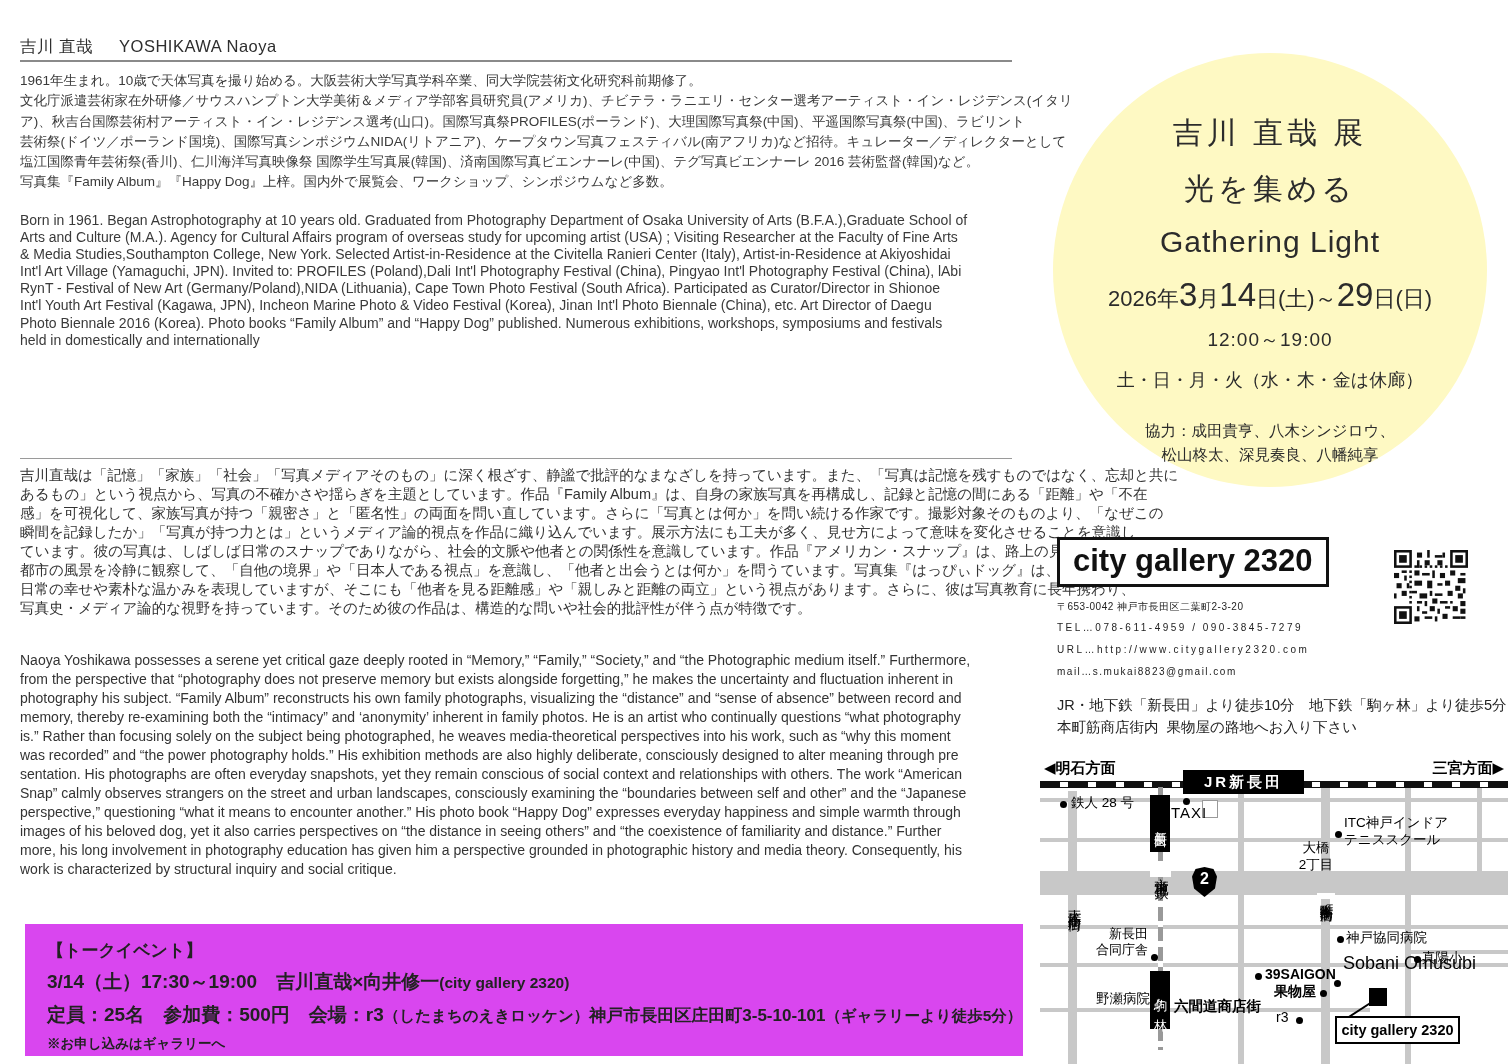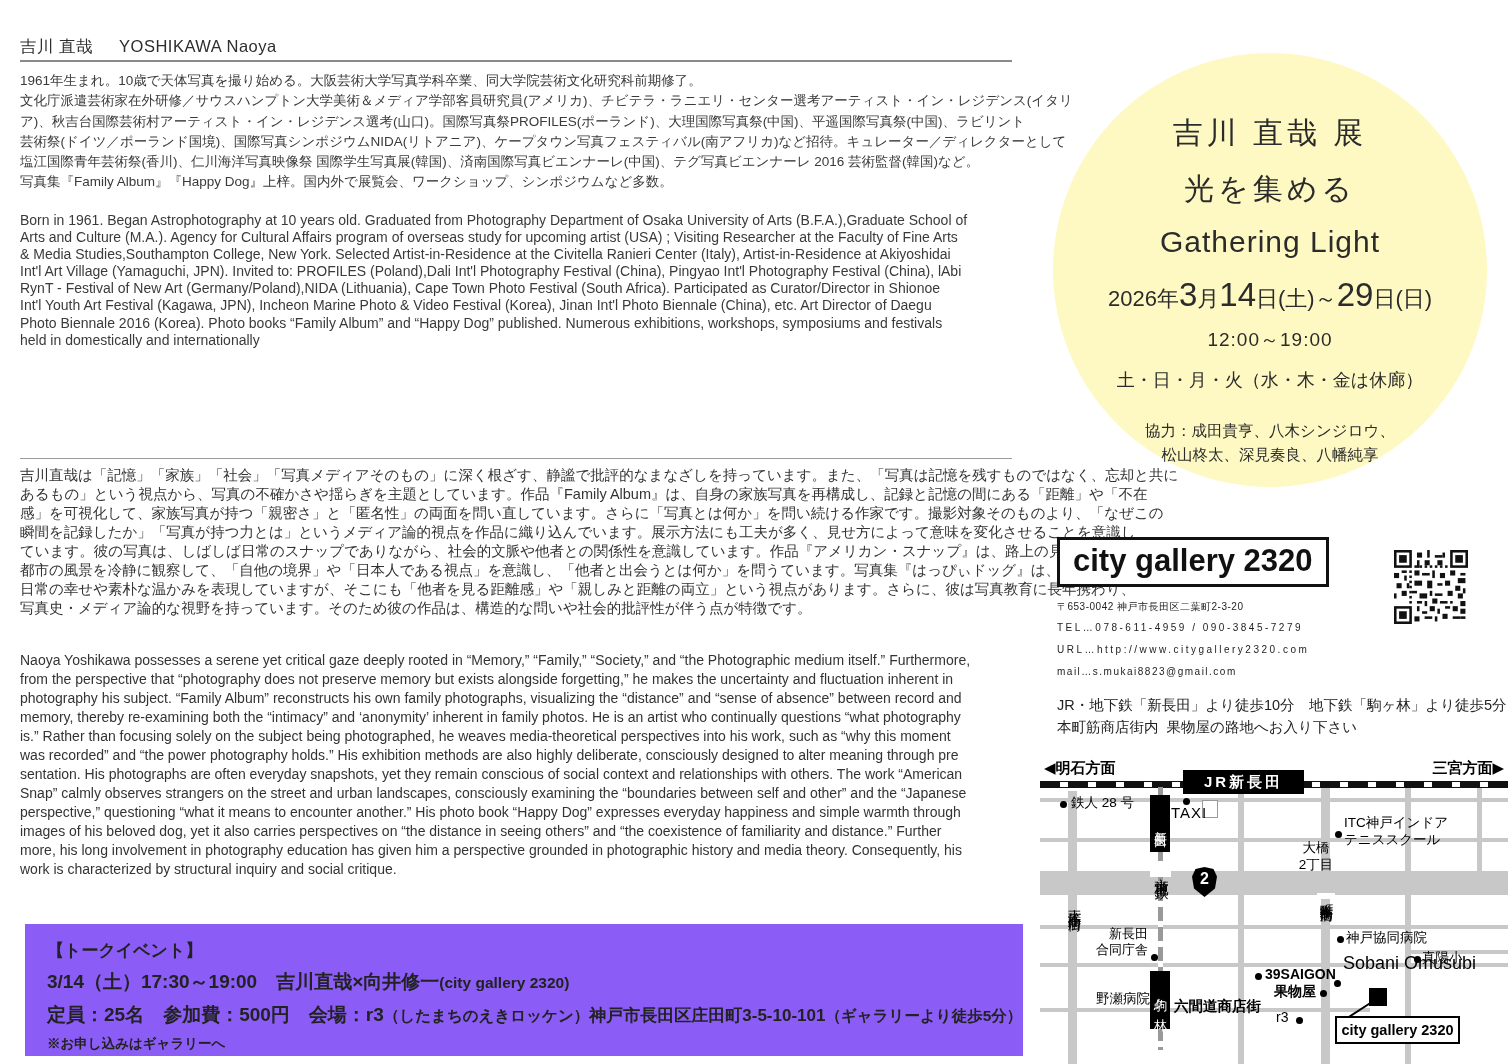--- a/index.html
+++ b/index.html
@@ -14,21 +14,21 @@
   .hdr{left:20px;top:36px;font-size:16.5px;letter-spacing:.5px;color:#2e2e2e;}
   .hdr .gap{display:inline-block;width:26px;}
   .rule{background:#8a8a8a;height:1.5px;}
   .rule-top{left:20px;top:60px;width:992px;}
   .rule-mid{left:20px;top:458px;width:992px;height:1px;background:#9a9a9a;}
   .bio-jp{left:20px;top:71px;font-size:13.5px;line-height:20.3px;color:#3a3a3a;}
   .bio-en{left:20px;top:212px;font-size:14px;line-height:17.1px;color:#3a3a3a;}
   .stmt-jp{left:20px;top:466px;font-size:14.5px;line-height:19px;color:#333;}
   .stmt-en{left:20px;top:651px;font-size:14px;line-height:19px;color:#333;}
   
-  .talk{left:25px;top:924px;width:998px;height:132px;background:#8b5cf6;box-sizing:border-box;padding:15px 0 0 22px;color:#222;}
+  .talk{left:25px;top:924px;width:998px;height:132px;background:#d946ef;box-sizing:border-box;padding:15px 0 0 22px;color:#222;}
   .talk-heading{font-size:17px;font-weight:700;}
   .talk-line{margin-top:7px;font-size:19px;font-weight:600;}
   .talk-line .sub{font-size:15.5px;font-weight:600;text-align:right;}
   .talk-line .addr{font-size:17px;font-weight:600;}
   .talk-note{margin-top:7px;font-size:13.5px;font-weight:600;font-family:Liberation Mono, monospace;}
   
   .circle{left:1053px;top:53px;width:434px;height:434px;border-radius:50%;background:#fef9c3;
     display:flex;flex-direction:column;align-items:center;text-align:center;box-sizing:border-box;padding-top:60px;color:#2b2b2b;}
   .c-t1{font-size:30px;letter-spacing:4px;margin-bottom:15px;}
   .c-t2{font-size:30px;letter-spacing:4px;margin-bottom:15px;}

